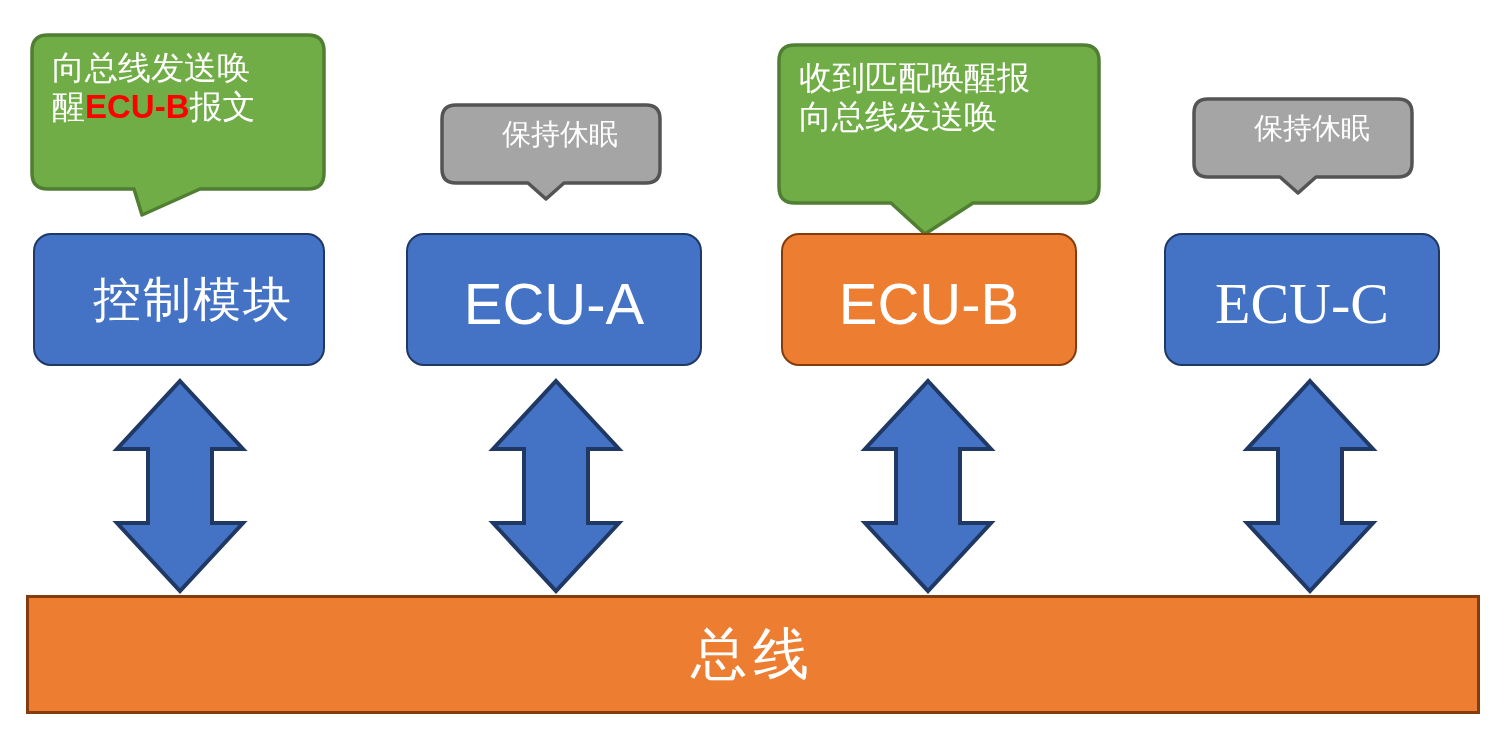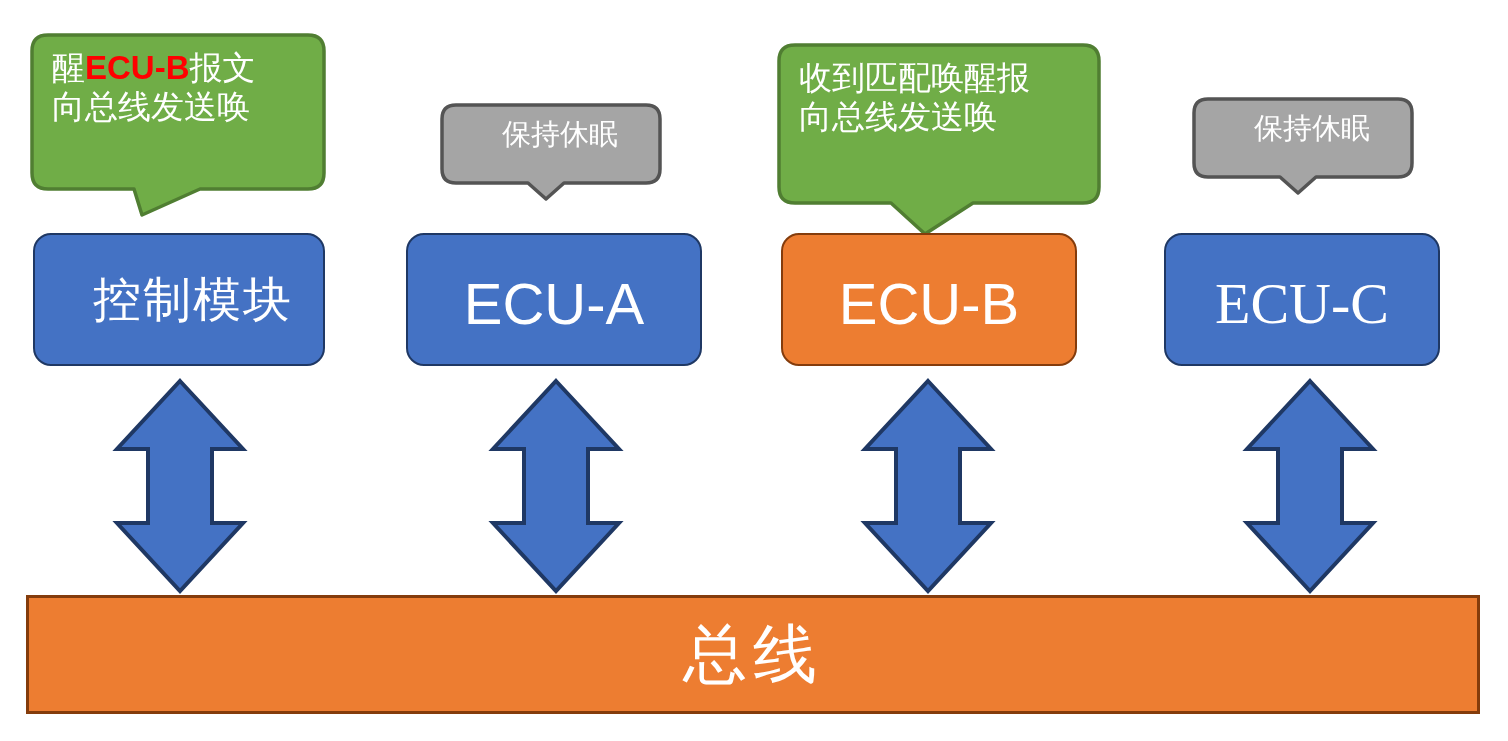--- a/index.html
+++ b/index.html
@@ -92,39 +92,39 @@
     position: absolute;
     box-sizing: border-box;
     background: #ED7D31;
     border: 3px solid #843C0C;
     display: flex;
     align-items: center;
     justify-content: center;
     color: #ffffff;
   }
   #bus .bus-label {
-    font-size: 64px;
+    font-size: 56px;
     letter-spacing: 6px;
     font-family: Liberation Mono, monospace;
   }
 </style>
 </head>
 <body>
 
 <div id="canvas">
 
   <div class="callout callout-green" style="left:30px; top:33px; width:296px; height:186px;">
     <svg width="296" height="186" viewBox="0 0 296 186" aria-hidden="true">
       <path d="M 18,2 L 278,2 Q 294,2 294,18 L 294,140 Q 294,156 278,156
                L 170,156 L 112,182 L 104,156 L 18,156 Q 2,156 2,140
                L 2,18 Q 2,2 18,2 Z" fill="#70AD47" stroke="#507E32" stroke-width="3.5" stroke-linejoin="round"></path>
     </svg>
     <div class="callout-text">
+      <div>向总线发送唤</div>
       <div><span>醒</span><span class="hl-red">ECU-B</span><span>报文</span></div>
-      <div>向总线发送唤</div>
     </div>
   </div>
 
   <div class="callout callout-gray" style="left:440px; top:103px; width:222px; height:116px;">
     <svg width="222" height="116" viewBox="0 0 222 116" aria-hidden="true">
       <path d="M 16,2 L 206,2 Q 220,2 220,16 L 220,66 Q 220,80 206,80
                L 124,80 L 106,96 L 88,80 L 16,80 Q 2,80 2,66
                L 2,16 Q 2,2 16,2 Z" fill="#A5A5A5" stroke="#545454" stroke-width="3.5" stroke-linejoin="round"></path>
     </svg>
     <div class="callout-text">

